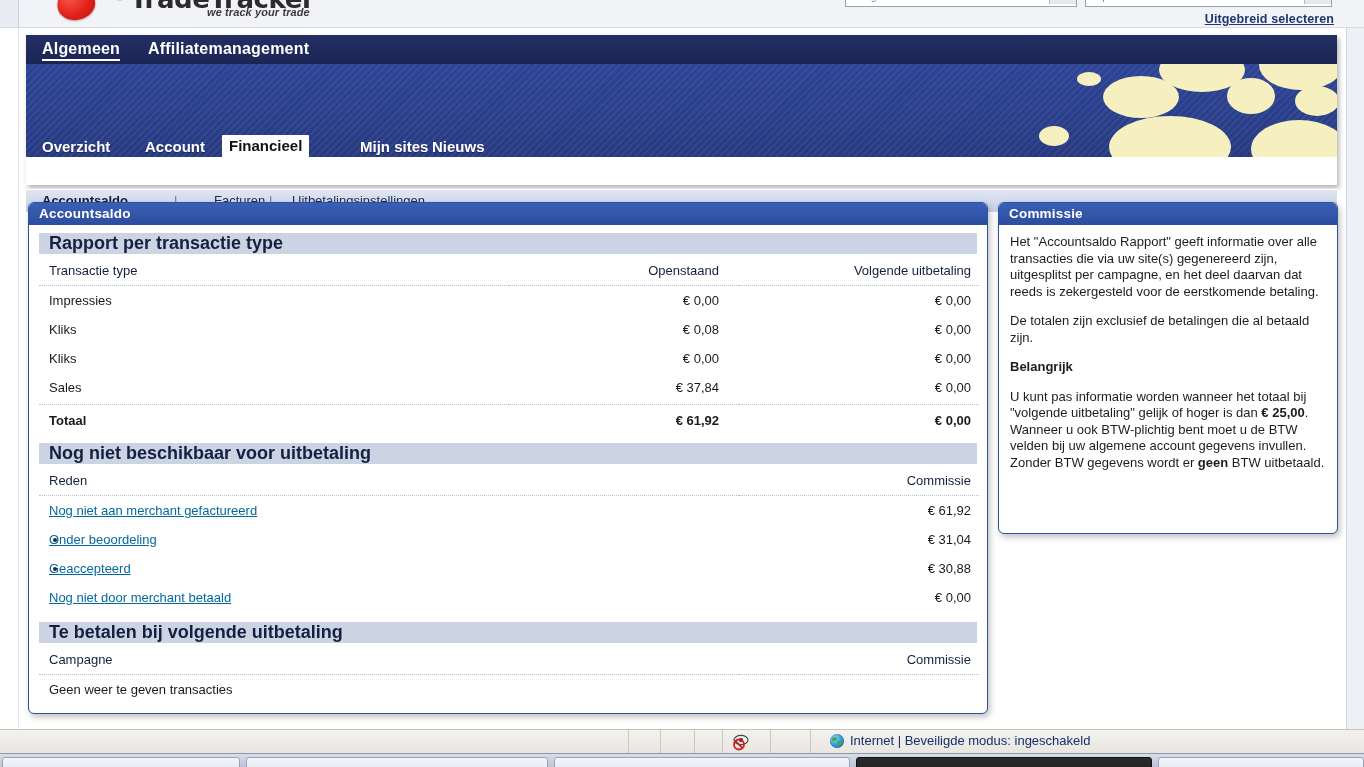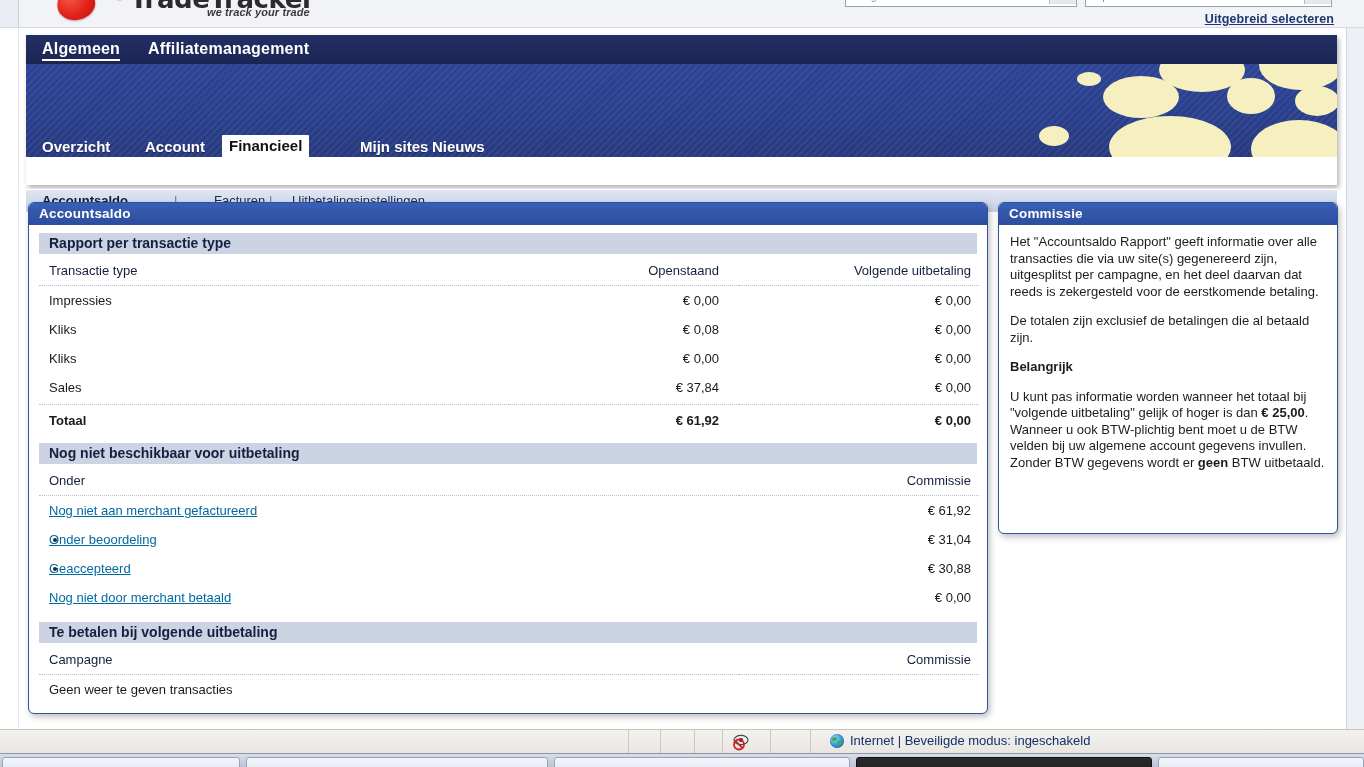--- a/index.html
+++ b/index.html
@@ -157,21 +157,21 @@
     height:22px;line-height:22px;
     background:linear-gradient(#3a5fb4,#2c4d9e);
     color:#ffffff;font-weight:700;font-size:13.5px;
     padding:0 10px;letter-spacing:.2px;
   }
   #card-main{left:28px;top:202px;width:958px;height:510px;}
   #card-info{left:998px;top:202px;width:338px;height:330px;}
 
   .sec-head{
     margin:8px 10px 0 10px;height:21px;line-height:21px;
-    background:#ccd3e3;color:#14203f;font-weight:700;font-size:14px;
+    background:#ccd3e3;color:#14203f;font-weight:700;font-size:18px;
     padding-left:10px;
   }
   table.rep{
     width:940px;margin:0 10px;border-collapse:collapse;table-layout:fixed;
   }
   table.rep th{
     font-weight:400;font-size:13px;color:#14203f;
     padding:9px 0 7px 0;border-bottom:1px dotted #b9bfcc;
   }
   table.rep td{
@@ -370,21 +370,21 @@
     </table>
 
     <div class="sec-head">Nog niet beschikbaar voor uitbetaling</div>
     <table class="rep">
       <colgroup>
           <col style="width:700px">
           <col style="width:240px">
         </colgroup>
       <thead>
         <tr>
-          <th class="c-name">Onder</th>
+          <th class="c-name">Reden</th>
           <th class="c-end">Commissie</th>
         </tr>
       </thead>
       <tbody>
         <tr>
           <td class="c-name">
             <a class="lnk">Nog niet aan merchant gefactureerd</a>
           </td>
           <td class="c-end">€ 61,92</td>
         </tr>

